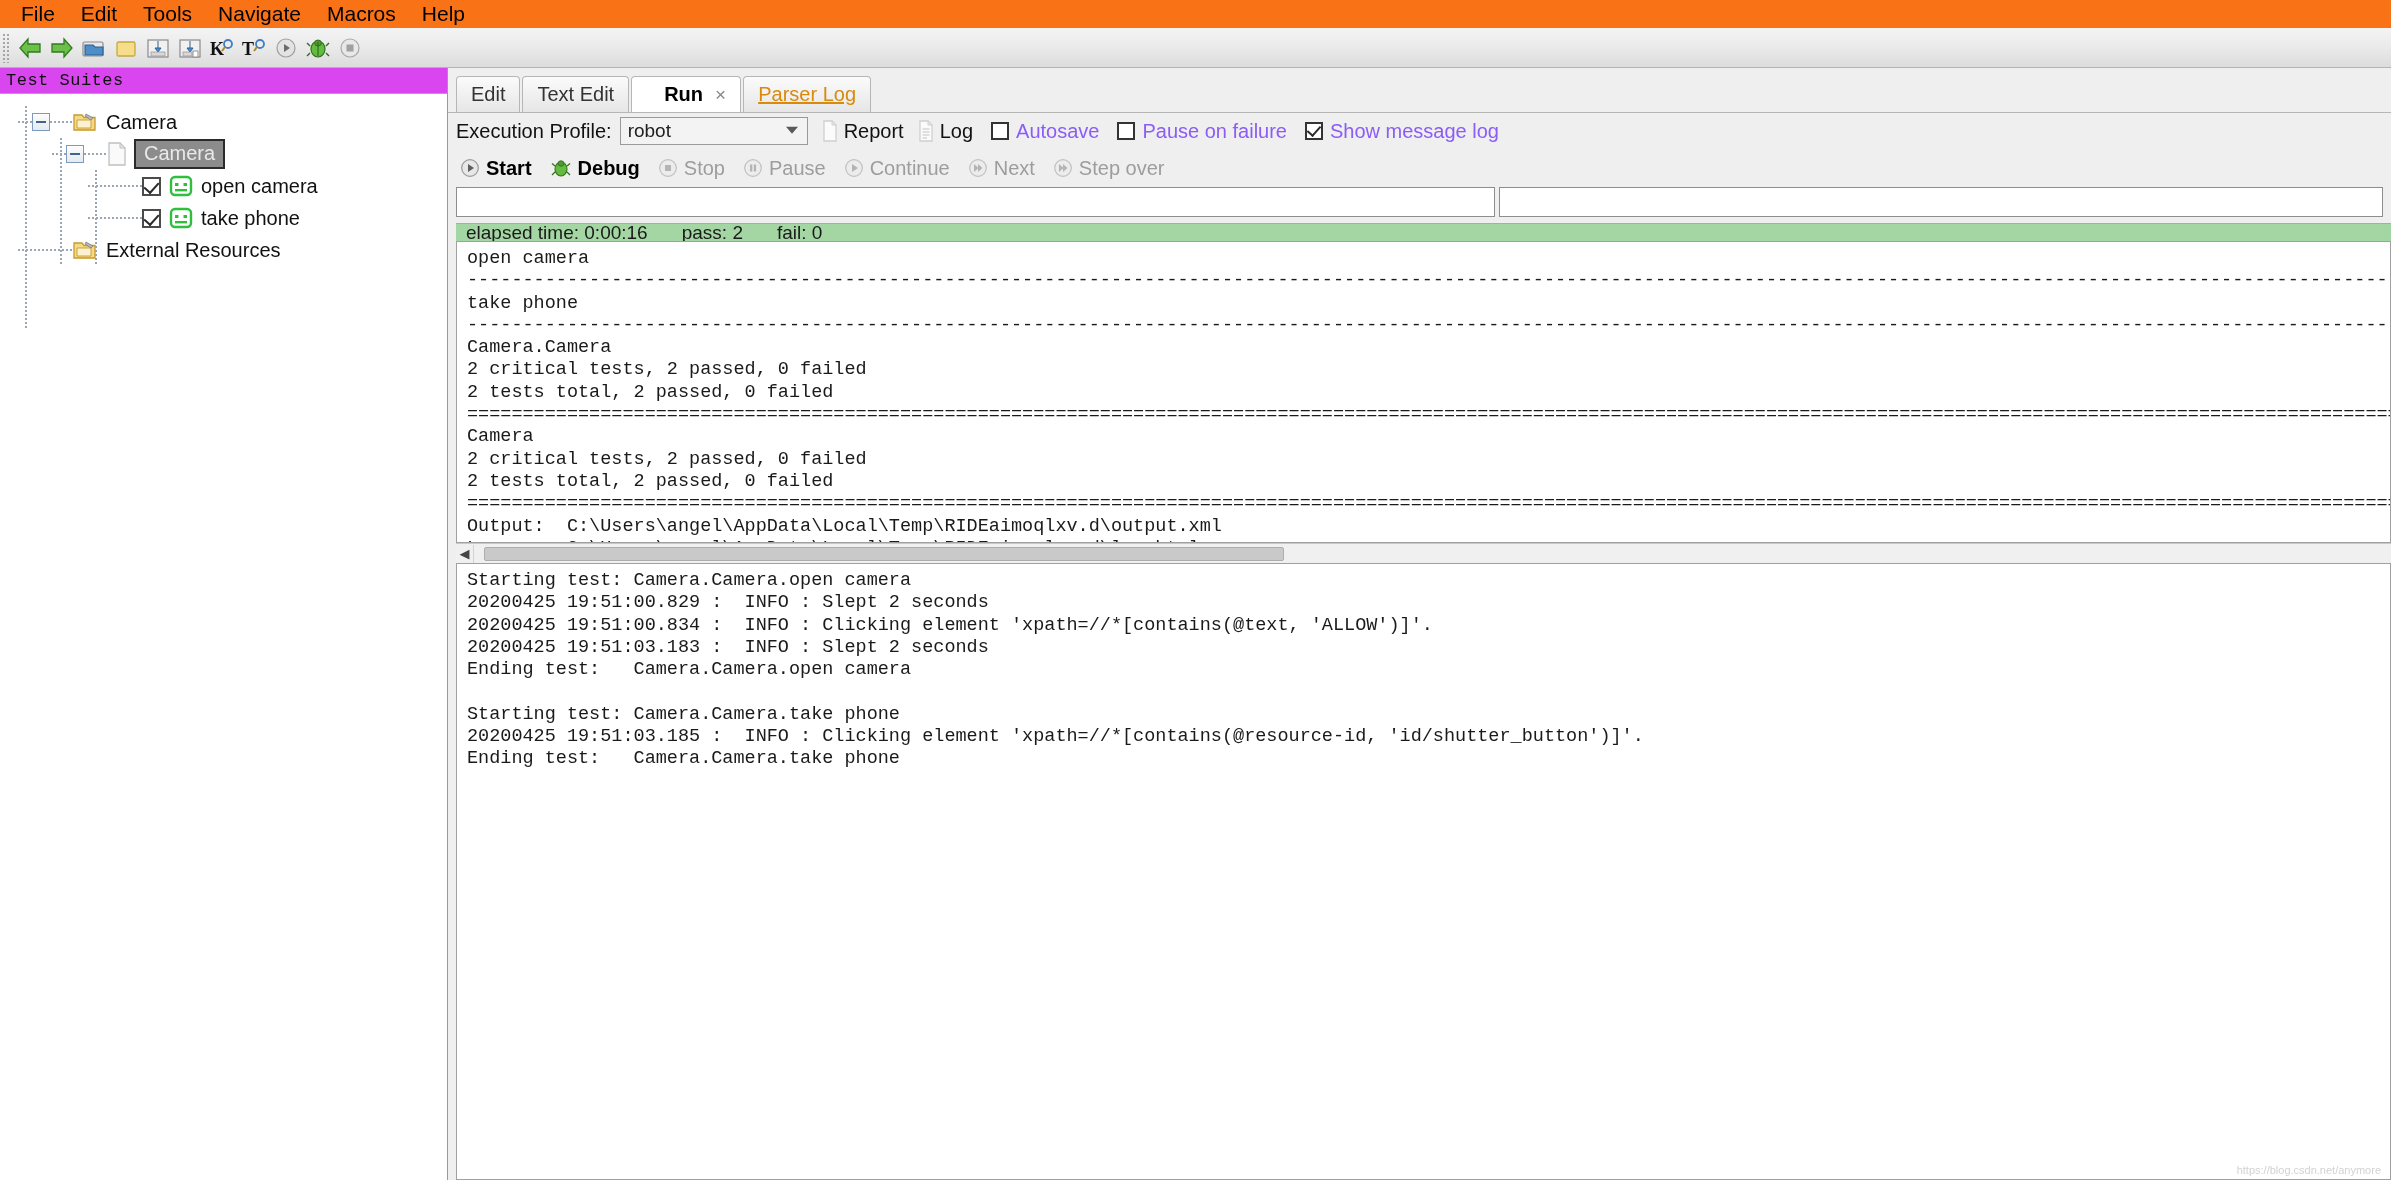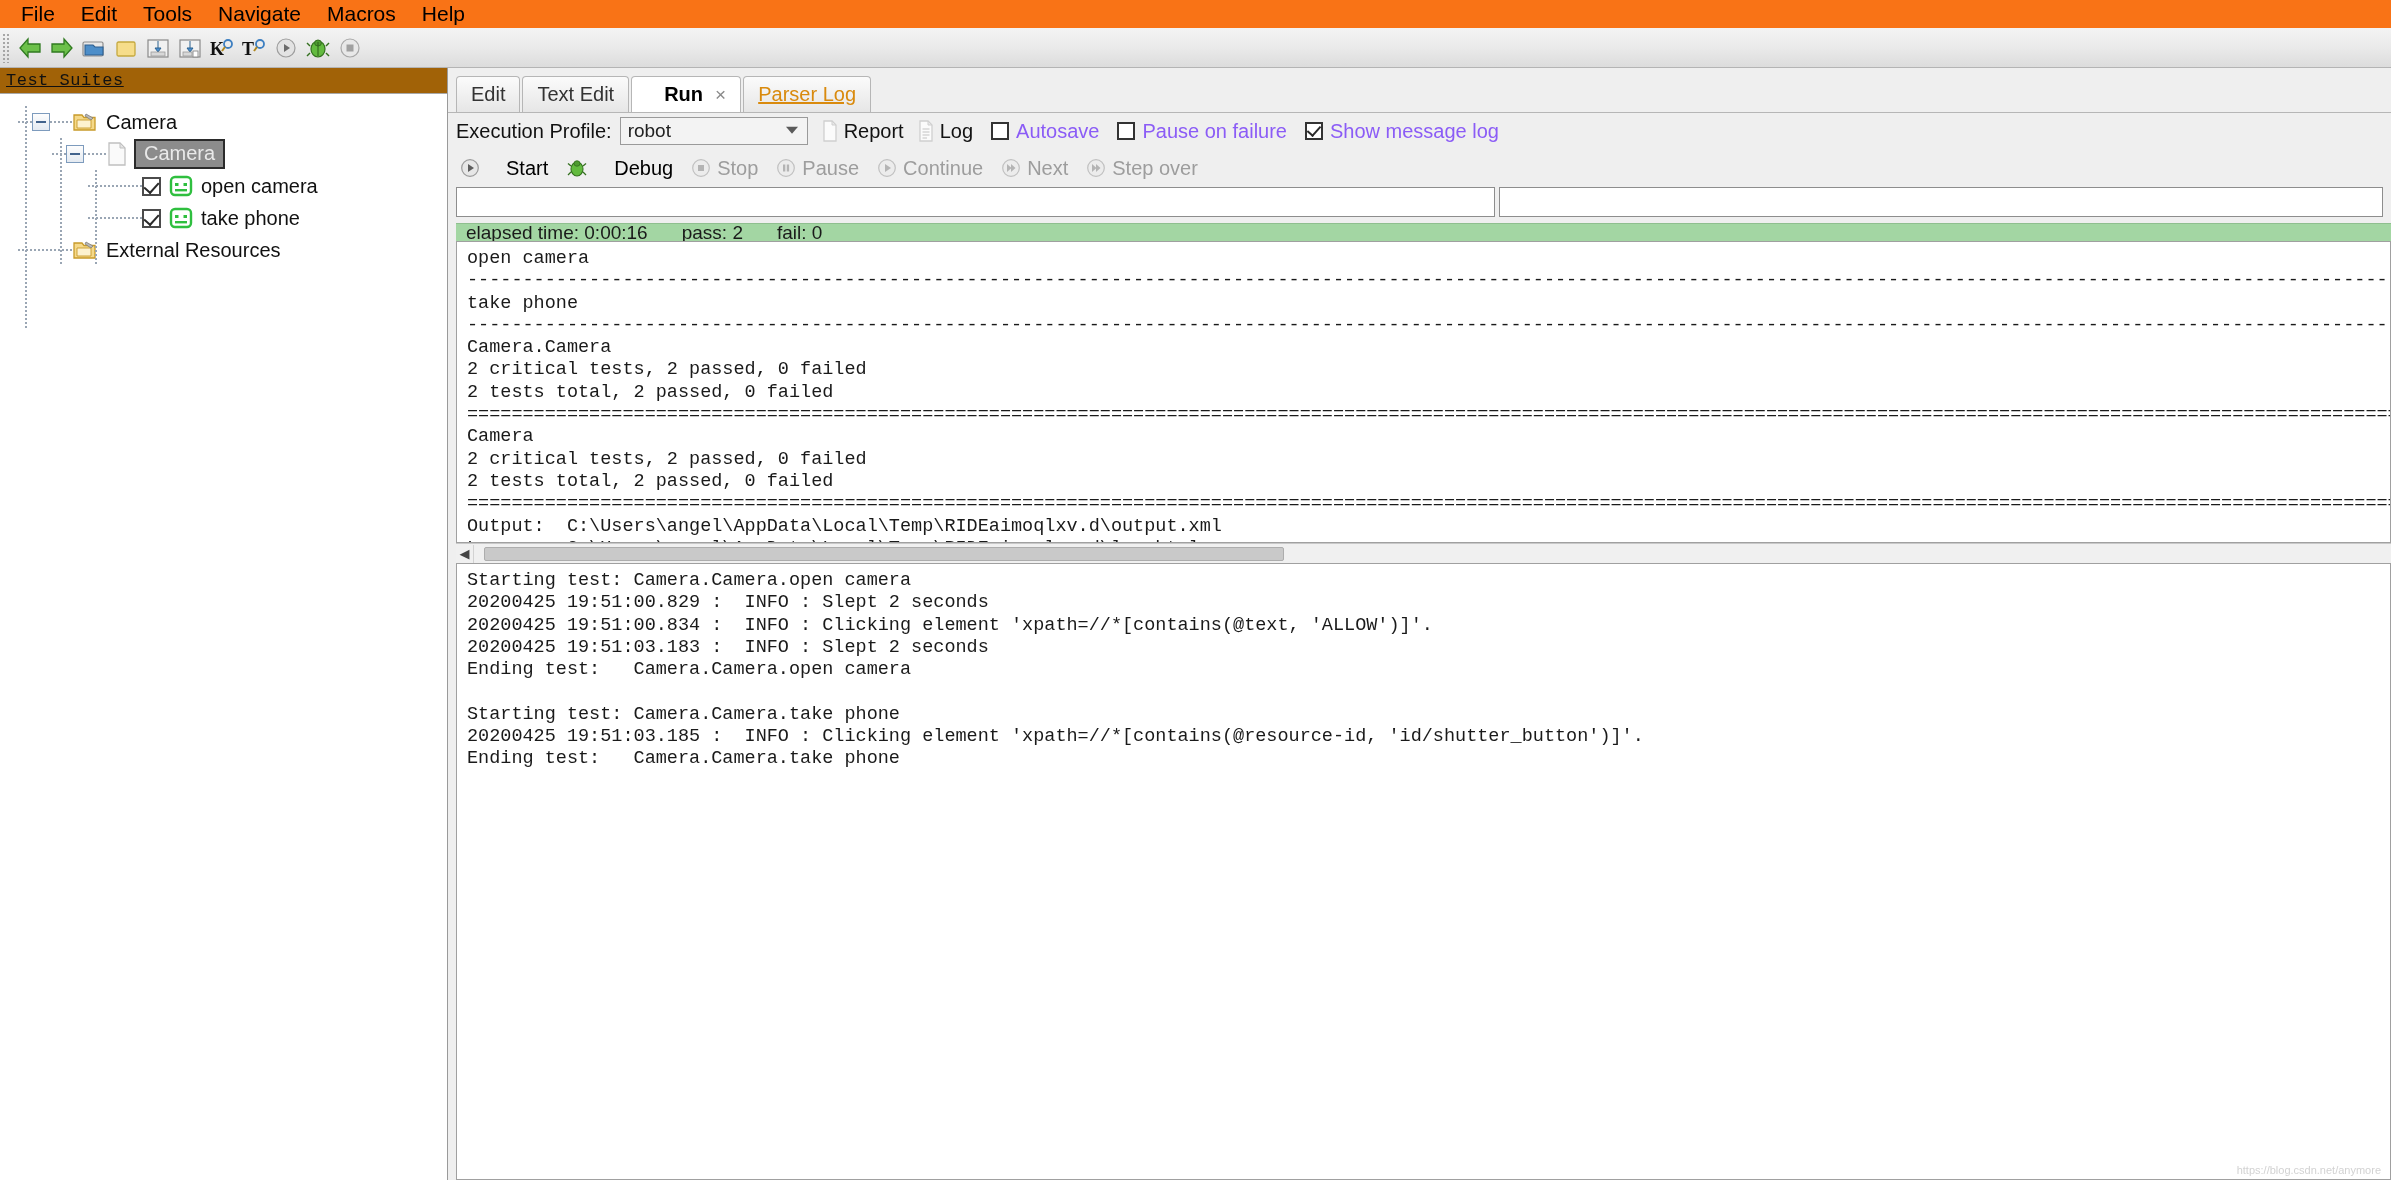--- a/index.html
+++ b/index.html
@@ -61,30 +61,29 @@
   
   #left-panel {
     width: 448px;
     background: #ffffff;
     border-right: 1px solid #9a9a9a;
     display: flex;
     flex-direction: column;
   }
   #tree-header {
     height: 26px;
-    background: #a16207;
+    background: #d946ef;
     border-bottom: 1px solid #a8a8a8;
     font-size: 17px;
     color: #111;
     display: flex;
     align-items: center;
     padding-left: 6px;
     font-family: "Liberation Mono", monospace;
     letter-spacing: .5px;
-    text-decoration: underline;
   }
   #tree {
     flex: 1;
     padding-top: 12px;
     font-size: 20px;
     color: #111;
     position: relative;
     background: #fff;
   }
   .tree-row {
@@ -269,21 +268,21 @@
     white-space: nowrap;
   }
 
   #exec-row { height: 38px; }
   .exec-btn {
     display: flex; align-items: center;
     margin-right: 18px;
     font-size: 20px;
     white-space: nowrap;
   }
-  .exec-btn.enabled { color: #000; font-weight: normal; gap: 20px; }
+  .exec-btn.enabled { color: #000; font-weight: bold; }
   .exec-btn.disabled { color: #9d9d9d; }
   .exec-btn .ebi { margin-right: 6px; display: flex; }
 
   #args-row { height: 36px; }
   .text-input {
     height: 28px;
     border: 1px solid #8d8d8d;
     background: #ffffff;
     margin-left: 6px;
     flex: 1;

